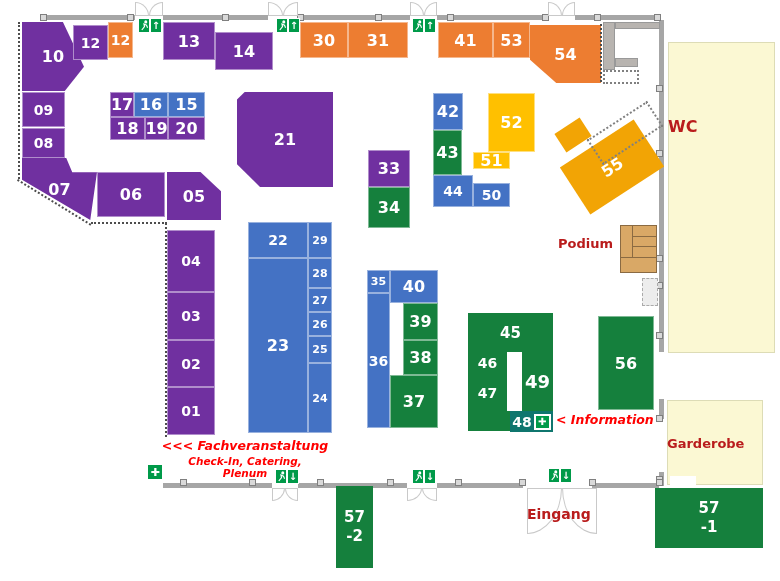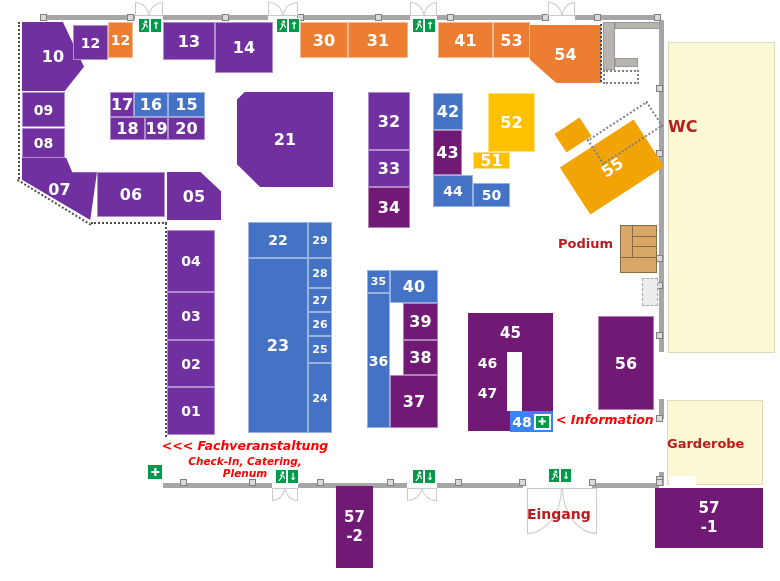--- a/index.html
+++ b/index.html
@@ -3,24 +3,24 @@
 <meta charset="utf-8">
 <style>
   html,body{margin:0;padding:0;background:#fff;}
   #plan{position:relative;width:780px;height:581px;background:#fff;overflow:hidden;
         font-family:"DejaVu Sans","Liberation Sans",sans-serif;}
   .booth{position:absolute;display:flex;align-items:center;justify-content:center;
          color:#fff;font-weight:bold;font-size:14px;box-sizing:border-box;}
   .purple{background:#7030A0;border:1px solid rgba(255,255,255,.45);}
   .orange{background:#ED7D31;border:1px solid rgba(255,255,255,.45);}
   .blue{background:#4472C4;border:1px solid rgba(255,255,255,.45);}
-  .green{background:#701a75;border:1px solid rgba(255,255,255,.45);}
+  .green{background:#15803d;border:1px solid rgba(255,255,255,.45);}
   .yellow{background:#FFC000;border:1px solid rgba(255,255,255,.5);}
   .amber{background:#F2A405;}
-  .pink{background:#3b82f6;}
+  .pink{background:#0f766e;}
   .noborder{border:none;}
   .xs{font-size:11px;} .sm{font-size:16px;} .lg{font-size:16px;}
   .room{position:absolute;background:#FBF8D3;border:1px solid #DDDCB6;box-sizing:border-box;}
   .room-label{position:absolute;color:#b91c1c;font-weight:bold;text-align:left;}
   .wall{position:absolute;background:#A6A6A6;}
   .post{position:absolute;width:7px;height:7px;background:#D9D9D9;border:1px solid #7F7F7F;box-sizing:border-box;}
   .door{position:absolute;display:flex;}
   .door span{flex:1;background:#fff;border:1px solid #C9C9C9;box-sizing:border-box;}
   .door.up span:first-child{border-radius:0 100% 0 0;}
   .door.up span:last-child{border-radius:100% 0 0 0;}
@@ -117,38 +117,37 @@
     </div>
 
   <div class="leaf-big" style="left:527px;top:488px;width:35px;height:46px;border-radius:0 0 100% 0"></div>
   <div class="leaf-big" style="left:562px;top:488px;width:35px;height:46px;border-radius:0 0 0 100%"></div>
   <div class="room-label" style="left:527px;top:506px;width:70px;font-size:14px;z-index:8">Eingang</div>
 
   <div class="booth purple lg noborder" style="left:22px;top:22px;width:62px;height:69px;clip-path:polygon(0 0,66% 0,100% 65%,69% 100%,0 100%)">10</div>
   <div class="booth purple" style="left:73px;top:25px;width:35px;height:35px">12</div>
   <div class="booth orange" style="left:108px;top:22px;width:25px;height:36px">12</div>
   <div class="booth purple lg" style="left:163px;top:22px;width:52px;height:38px">13</div>
-  <div class="booth purple lg" style="left:215px;top:22px;width:58px;height:51px">14</div>
+  <div class="booth purple lg" style="left:215px;top:32px;width:58px;height:38px">14</div>
   <div class="booth purple" style="left:22px;top:92px;width:43px;height:35px">09</div>
   <div class="booth purple" style="left:22px;top:128px;width:43px;height:30px">08</div>
   <div class="booth purple lg noborder" style="left:22px;top:158px;width:75px;height:62px;clip-path:polygon(0 0,59% 0,67% 23%,100% 23%,91% 100%,0 35%)">07</div>
   <div class="booth purple lg" style="left:97px;top:172px;width:68px;height:45px">06</div>
   <div class="booth purple lg noborder" style="left:167px;top:172px;width:54px;height:48px;clip-path:polygon(0 0,62% 0,100% 40%,100% 100%,0 100%)">05</div>
   <div class="booth purple" style="left:167px;top:230px;width:48px;height:62px">04</div>
   <div class="booth purple" style="left:167px;top:292px;width:48px;height:48px">03</div>
   <div class="booth purple" style="left:167px;top:340px;width:48px;height:47px">02</div>
   <div class="booth purple" style="left:167px;top:387px;width:48px;height:48px">01</div>
   <div class="booth purple sm" style="left:110px;top:92px;width:24px;height:25px">17</div>
   <div class="booth blue sm" style="left:134px;top:92px;width:34px;height:25px">16</div>
   <div class="booth blue sm" style="left:168px;top:92px;width:37px;height:25px">15</div>
   <div class="booth purple sm" style="left:110px;top:117px;width:35px;height:23px">18</div>
   <div class="booth purple sm" style="left:145px;top:117px;width:23px;height:23px">19</div>
   <div class="booth purple sm" style="left:168px;top:117px;width:37px;height:23px">20</div>
   <div class="booth purple lg noborder" style="left:237px;top:92px;width:96px;height:95px;clip-path:polygon(8% 0,100% 0,100% 100%,24% 100%,0 76%,0 8%)">21</div>
-  <div class="booth purple lg" style="left:368px;top:92px;width:42px;height:58px">32</div>
   <div class="booth purple lg" style="left:368px;top:150px;width:42px;height:37px">33</div>
 
   <div class="booth orange lg" style="left:300px;top:22px;width:48px;height:36px">30</div>
   <div class="booth orange lg" style="left:348px;top:22px;width:60px;height:36px">31</div>
   <div class="booth orange lg" style="left:438px;top:22px;width:55px;height:36px">41</div>
   <div class="booth orange lg" style="left:493px;top:22px;width:37px;height:36px">53</div>
   <div class="booth orange lg noborder" style="left:530px;top:25px;width:71px;height:58px;clip-path:polygon(0 0,100% 0,100% 100%,37% 100%,0 60%)">54</div>
 
   <div class="booth green lg" style="left:368px;top:187px;width:42px;height:41px">34</div>
   <div class="booth blue sm" style="left:433px;top:93px;width:30px;height:37px">42</div>
@@ -174,21 +173,21 @@
   <div class="booth green lg" style="left:403px;top:303px;width:35px;height:37px">39</div>
   <div class="booth green lg" style="left:403px;top:340px;width:35px;height:35px">38</div>
   <div class="booth green lg" style="left:390px;top:375px;width:48px;height:53px">37</div>
   <div class="notch" style="left:390px;top:303px;width:13px;height:72px"></div>
 
   <div class="booth green noborder" style="left:468px;top:313px;width:85px;height:118px"></div>
   <div class="notch" style="left:507px;top:352px;width:15px;height:59px"></div>
   <div class="lbl" style="left:468px;top:313px;width:85px;height:39px;font-size:15px">45</div>
   <div class="lbl" style="left:468px;top:352px;width:39px;height:21px;font-size:14px">46</div>
   <div class="lbl" style="left:468px;top:373px;width:39px;height:40px;font-size:14px">47</div>
-  <div class="lbl" style="left:547px;top:352px;width:31px;height:59px;font-size:14px">49</div>
+  <div class="lbl" style="left:522px;top:352px;width:31px;height:59px;font-size:18px">49</div>
   <div class="booth pink noborder" style="left:510px;top:411px;width:43px;height:21px;gap:2px">
     <span>48</span>
     <span class="cross" style="width:17px;height:16px;font-size:10px">✚</span>
   </div>
 
   <div class="booth green lg" style="left:598px;top:316px;width:56px;height:94px">56</div>
   <div class="booth green noborder" style="left:336px;top:486px;width:37px;height:82px;flex-direction:column;font-size:15px;line-height:1.3">
     <span>57</span>
     <span>-2</span>
   </div>

